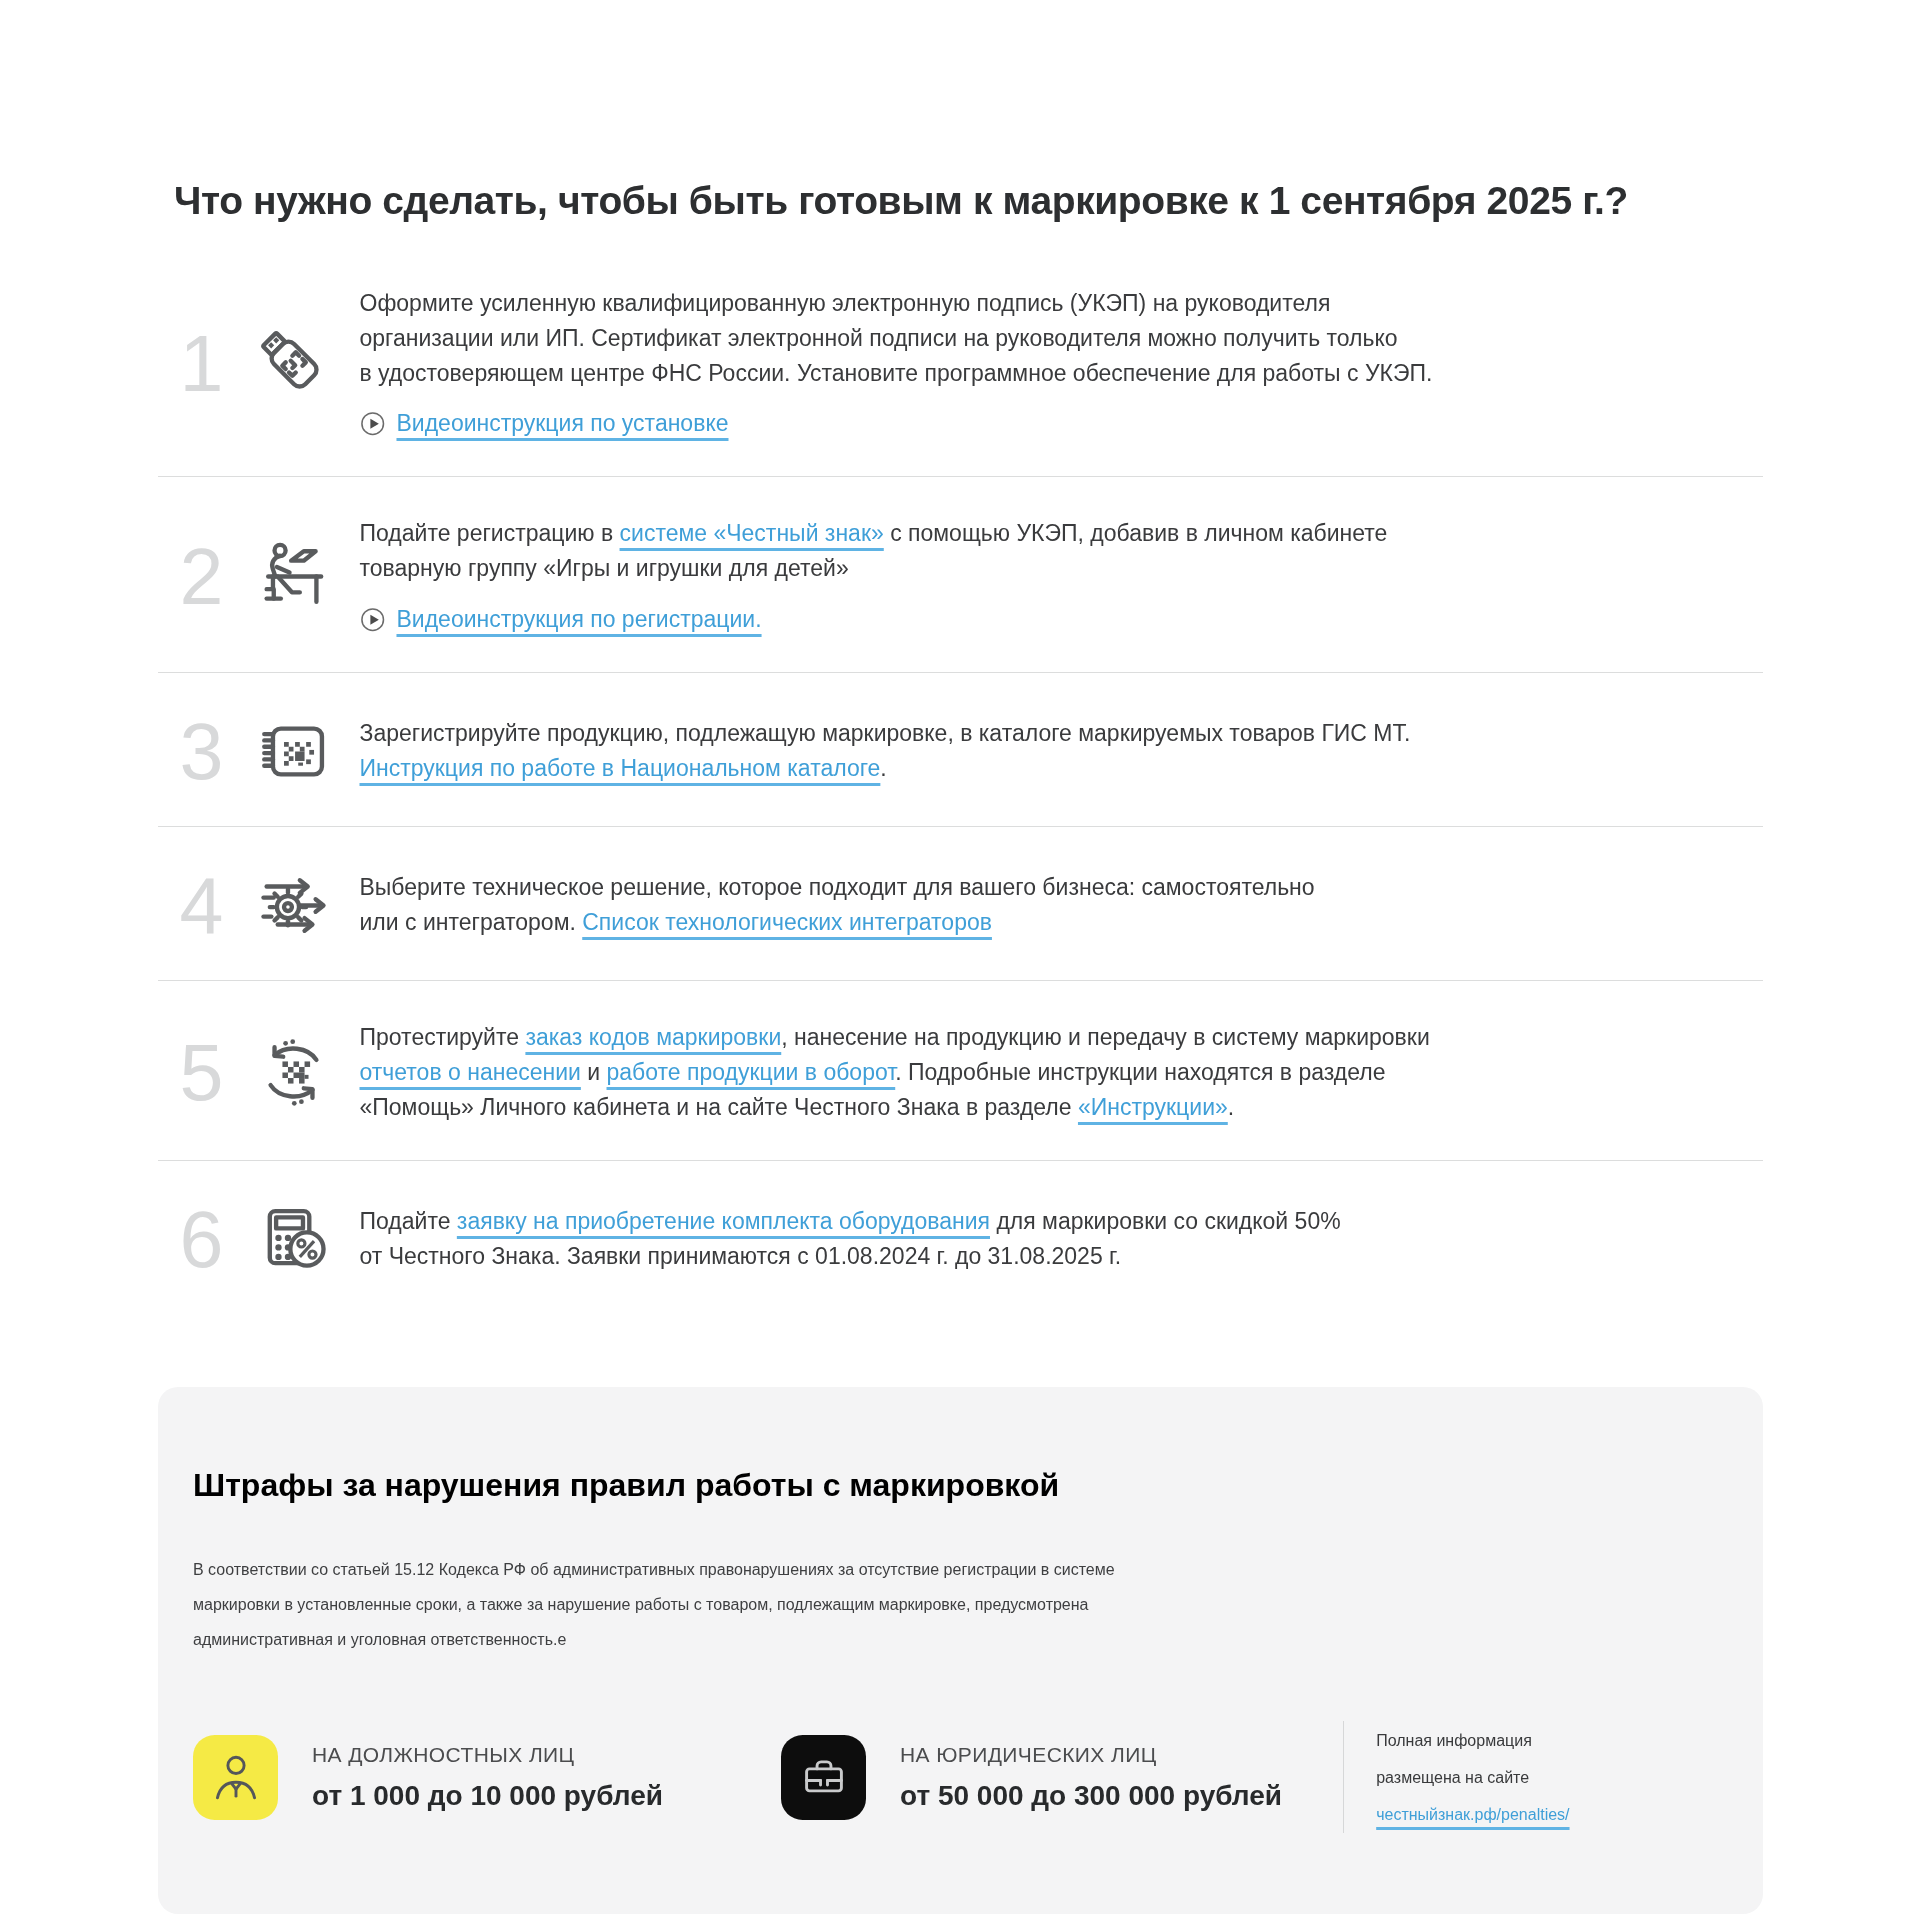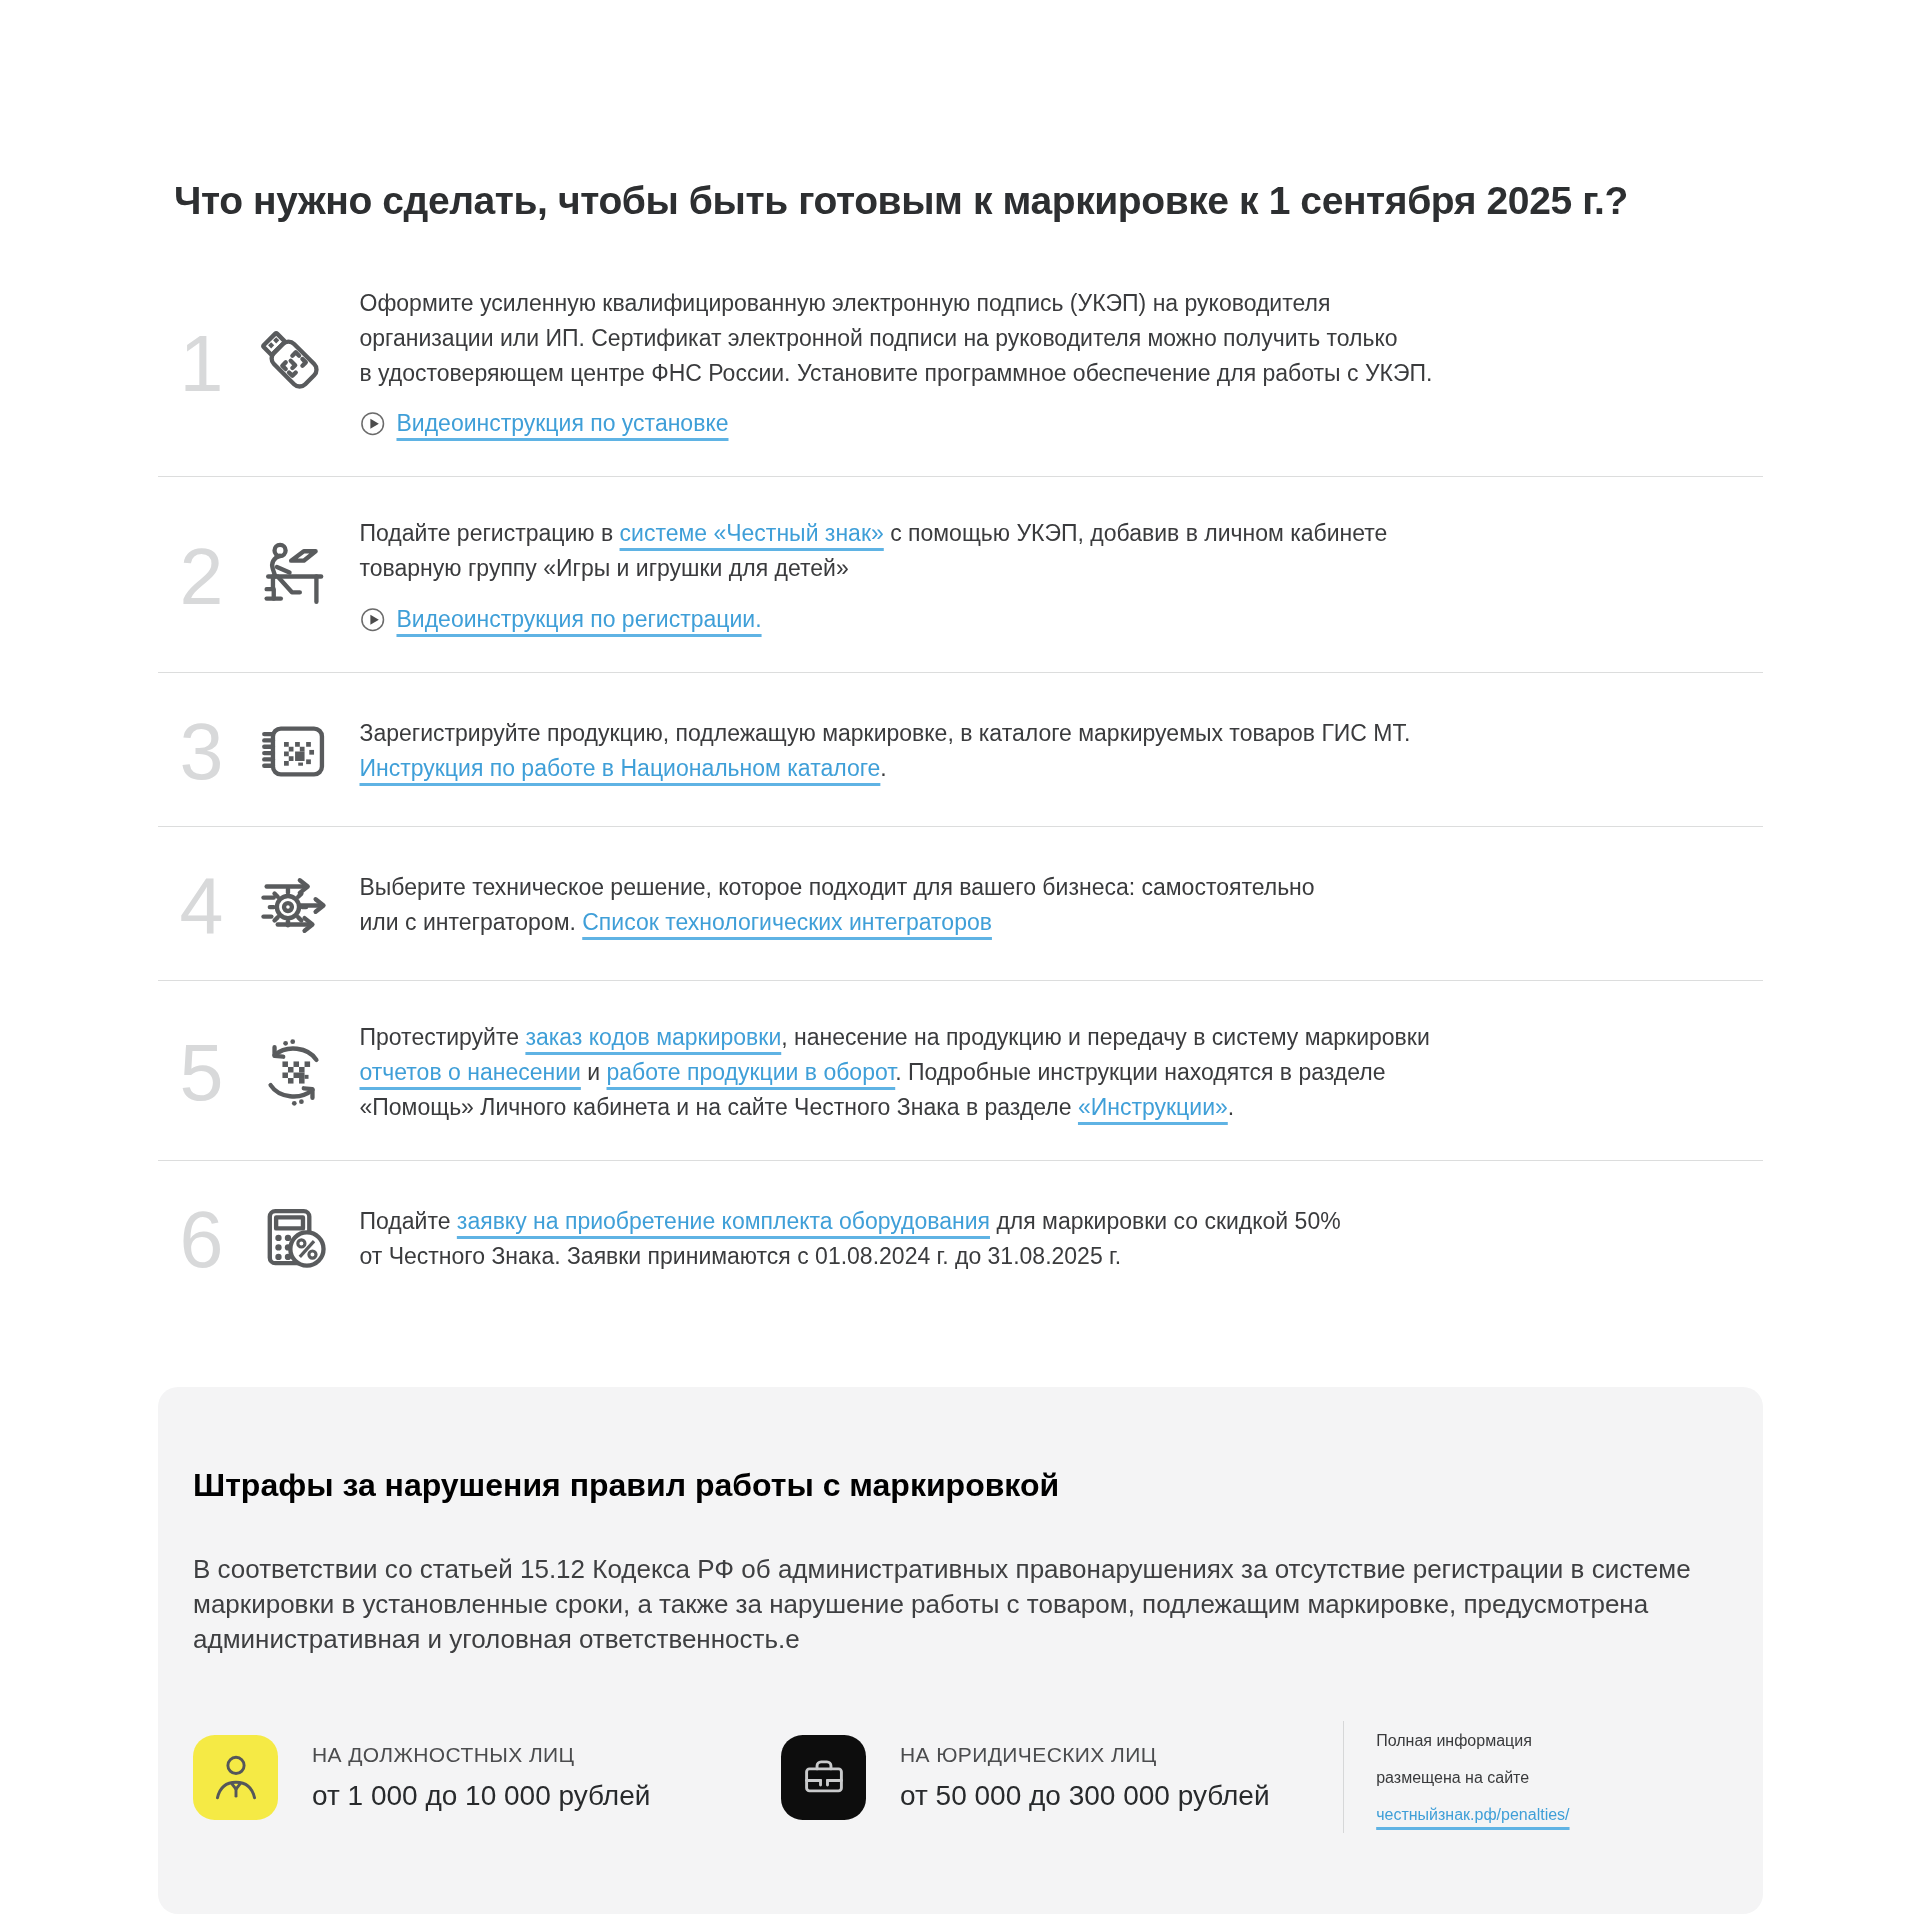--- a/index.html
+++ b/index.html
@@ -27,33 +27,33 @@
   .video-row{display:flex;align-items:center;gap:11.6px;margin-top:15.4px;}
   .video-row svg{flex:none;width:25.4px;height:25.4px;}
   .video-row a{font-size:23px;line-height:35px;}
   .icon-stroke{stroke:#595b5d;fill:none;stroke-width:5.5;stroke-linecap:round;stroke-linejoin:round;}
   .icon-fill{fill:#595b5d;stroke:none;}
 
   
   .penalties{margin-top:73px;background:#f4f4f5;border-radius:20px;
              padding:77px 35px 65px 35px;}
   .pen-title{margin:0;font-size:32px;line-height:42px;font-weight:700;color:#000000;}
-  .pen-desc{margin:46px 0 0;font-size:26px;line-height:35px;color:#3e3f41;white-space:pre-line;}
+  .pen-desc{margin:46px 0 0;font-size:16px;line-height:35px;color:#3e3f41;white-space:pre-line;}
   .pen-row{display:flex;align-items:center;margin-top:49px;}
   .pen-item{display:flex;align-items:center;flex:none;}
   .pen-item.first{width:588px;}
   .pen-item.second{width:562px;}
   .pen-badge{flex:none;width:85px;height:85px;border-radius:21.6px;
              display:flex;align-items:center;justify-content:center;}
   .pen-badge.yellow{background:#f5ea45;}
   .pen-badge.black{background:#0d0d0d;}
   .pen-badge svg{width:58px;height:58px;}
   .pen-text{margin-left:34px;}
   .pen-label{font-size:21px;line-height:25.4px;color:#4b4c4e;letter-spacing:0.4px;}
-  .pen-amount{margin-top:12.3px;font-size:28px;line-height:32px;font-weight:400;color:#282a2c;}
+  .pen-amount{margin-top:12.3px;font-size:28px;line-height:32px;font-weight:700;color:#282a2c;}
   .pen-divider{flex:none;width:1.2px;height:112px;background:#d6d7d8;margin-right:32px;}
   .pen-info{font-size:16px;line-height:37px;color:#393a3c;white-space:pre-line;}
 </style>
 </head>
 <body>
 
 <div class="page">
   <div class="content">
 
     <h1 class="page-title">Что нужно сделать, чтобы быть готовым к маркировке к 1 сентября 2025 г.?</h1>

